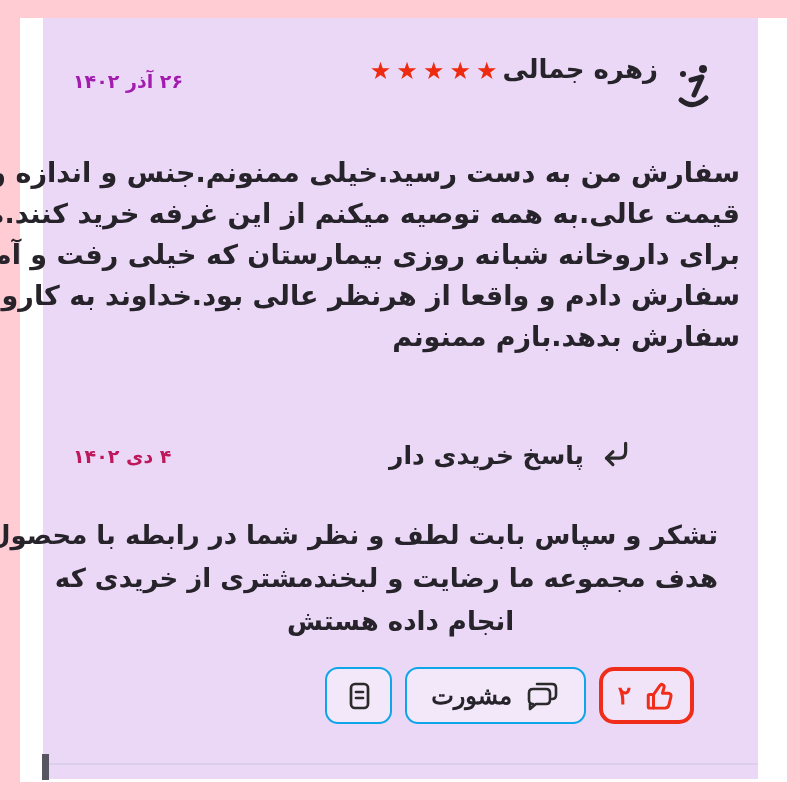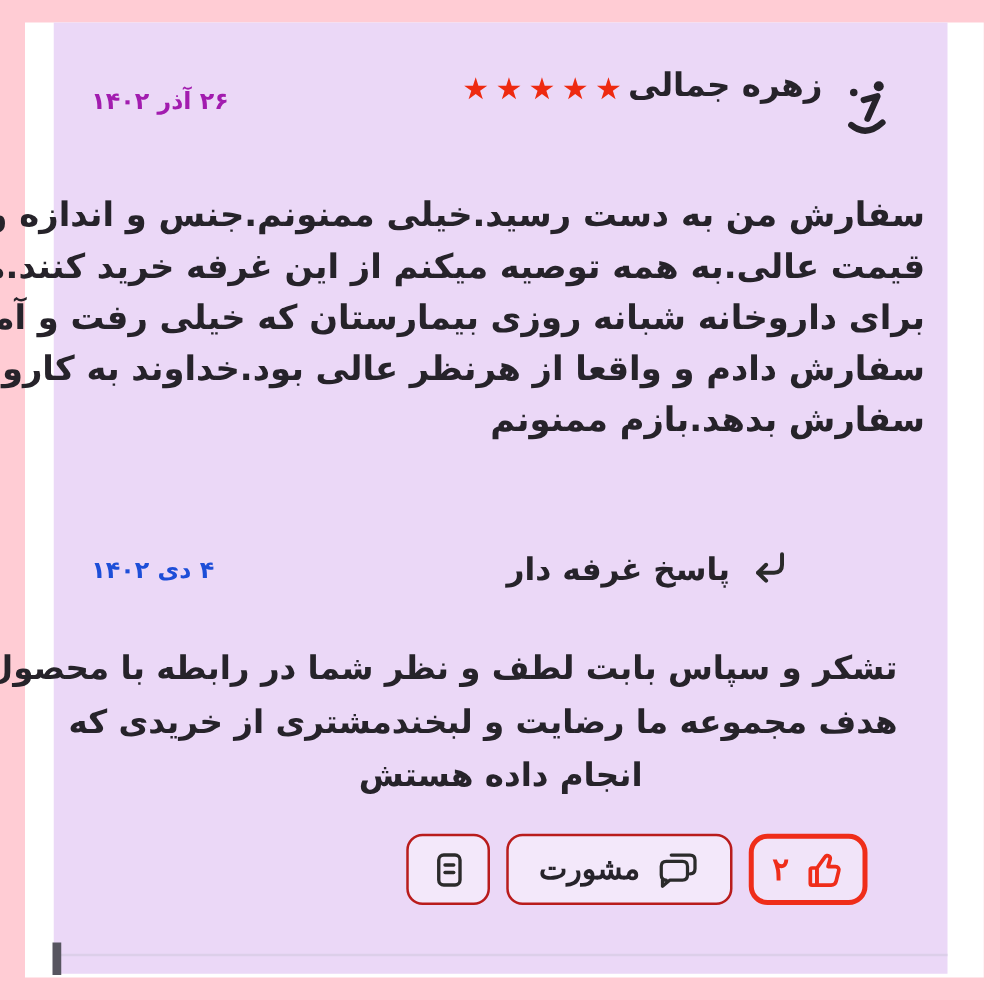--- a/index.html
+++ b/index.html
@@ -55,37 +55,37 @@
   
   .reply-header{
     position:absolute;top:420px;right:126px;
     display:flex;flex-direction:row;align-items:center;gap:14px;
   }
   .reply-label{
     font-size:25px;font-weight:bold;color:#26232a;white-space:nowrap;
   }
   .reply-date{
     position:absolute;left:30px;top:427px;
-    font-size:19px;font-weight:600;color:#1d4ed8;white-space:nowrap;
+    font-size:19px;font-weight:600;color:#be185d;white-space:nowrap;
   }
   .reply-text{
     position:absolute;top:496px;left:40px;right:40px;
     text-align:center;color:#26232a;
   }
   .reply-text .t-line{
     font-size:26px;font-weight:bold;line-height:43px;white-space:nowrap;
   }
   
   .actions-row{
     position:absolute;top:649px;right:64px;
     display:flex;flex-direction:row;align-items:center;gap:13px;
   }
   .btn{
     height:57px;box-sizing:border-box;border-radius:13px;
-    background:rgba(255,255,255,0.42);border:2px solid #b91c1c;
+    background:rgba(255,255,255,0.42);border:2px solid #0ea5e9;
     display:flex;align-items:center;justify-content:center;
     cursor:pointer;
   }
   .note-button{width:67px;}
   .consult-button{padding:0 24px;gap:12px;}
   .consult-label{font-size:24px;font-weight:bold;color:#26232a;white-space:nowrap;}
   .like-button{
     width:95px;border:4px solid #ef2d1a;border-radius:15px;gap:12px;
     background:rgba(255,255,255,0.30);
   }
@@ -123,21 +123,21 @@
     <div class="t-line">سفارش بدهد.بازم ممنونم</div>
   </div>
 
   <div class="reply-header">
     <span>
       <svg viewBox="0 0 32 32" width="34" height="34" fill="none" stroke="#2a2a2a" stroke-width="3" stroke-linecap="round" stroke-linejoin="round">
         <path d="M26 5 V13 Q26 19 20 19 H8"></path>
         <path d="M14 13 L8 19 L14 25"></path>
       </svg>
     </span>
-    <span class="reply-label">پاسخ غرفه دار</span>
+    <span class="reply-label">پاسخ خریدی دار</span>
   </div>
 
   <div class="reply-date">۴ دی ۱۴۰۲</div>
 
   <div class="reply-text">
     <div class="t-line">تشکر و سپاس بابت لطف و نظر شما در رابطه با محصول</div>
     <div class="t-line">هدف مجموعه ما رضایت  و لبخندمشتری از خریدی که</div>
     <div class="t-line">انجام داده هستش</div>
   </div>
 

